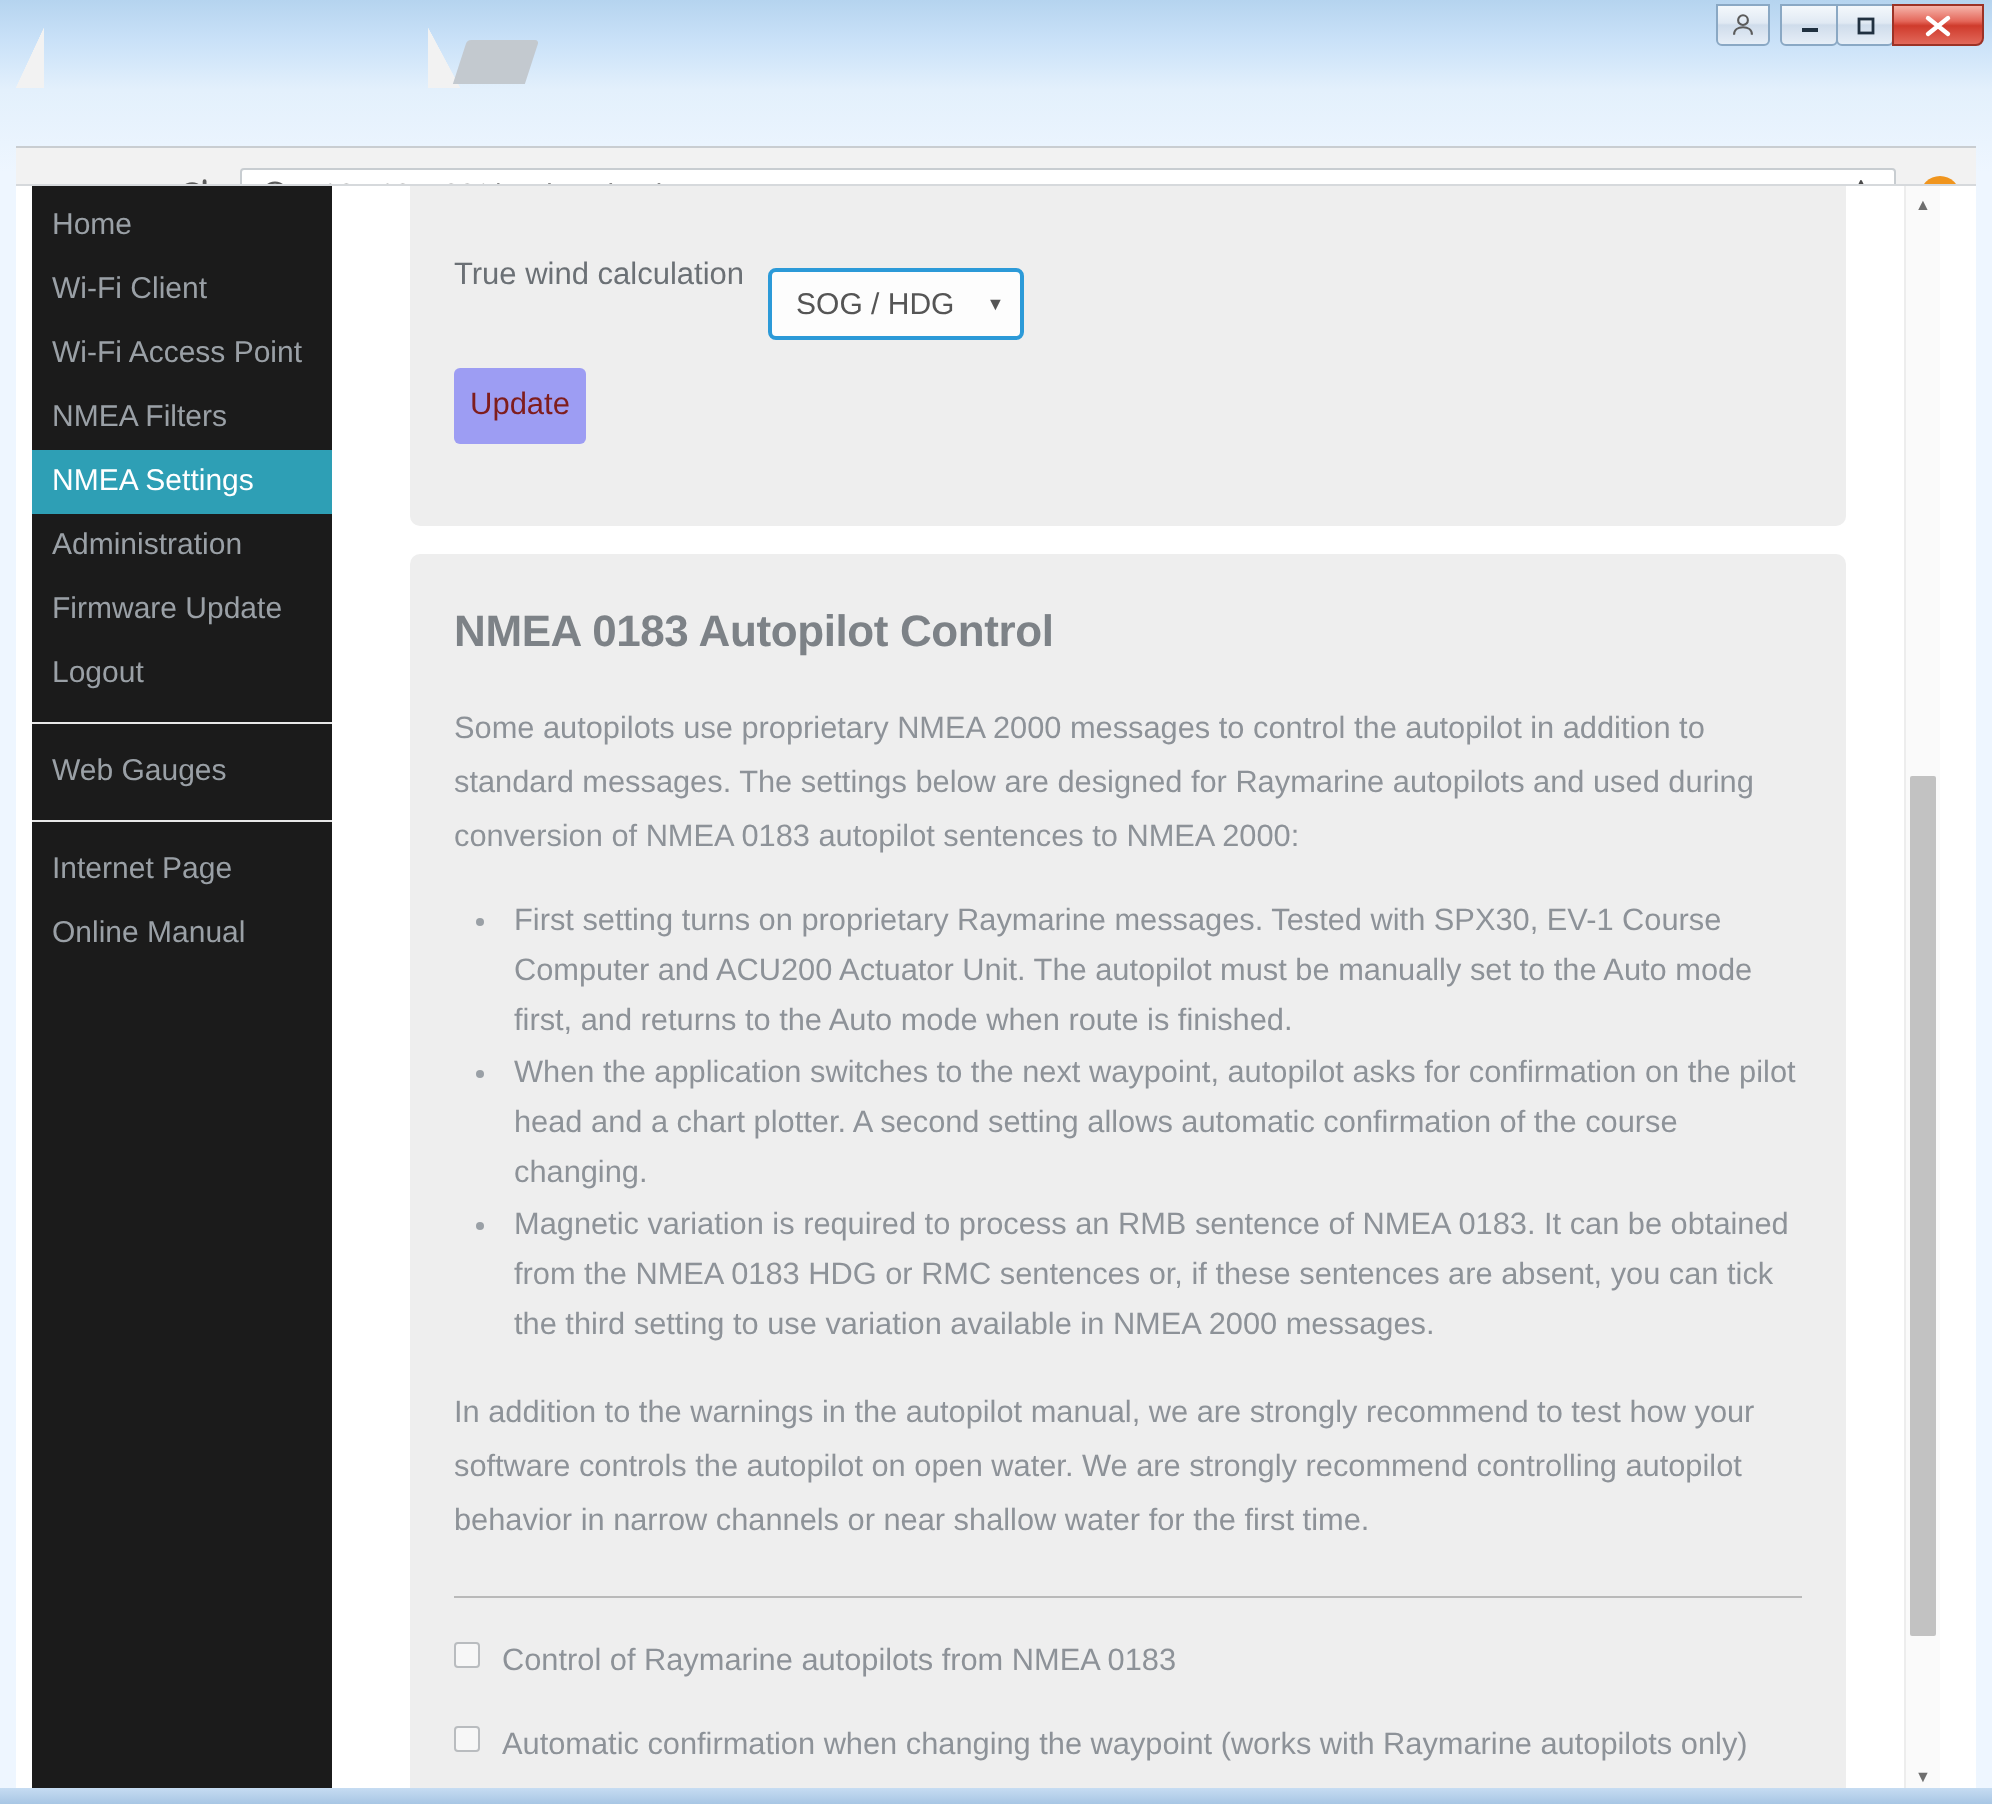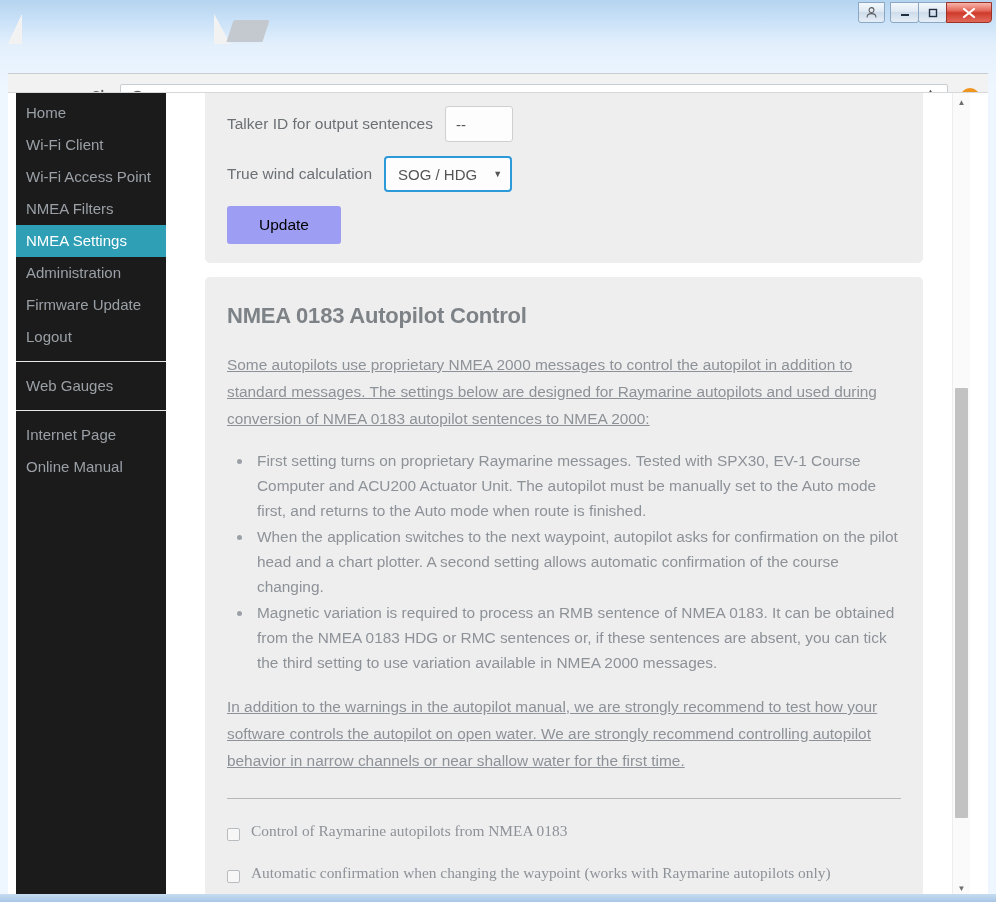--- a/index.html
+++ b/index.html
@@ -186,63 +186,63 @@
     font-size: 15px; color: #555;
     padding: 0 10px;
     font-family: "Liberation Sans", sans-serif;
   }
   #wind-select {
     height: 36px; min-width: 128px;
     border: 2px solid #2c9ad8; border-radius: 4px;
     background: #fdfdfd;
     font-size: 15px; color: #555;
     padding: 0 8px 0 12px;
-    display: flex; align-items: center; justify-content: space-between;
+    display: flex; align-items: center; justify-content: space-between; margin-top: 28px;
   }
   #wind-select .caret { font-size: 9px; color: #555; margin-left: 16px; }
   #update-btn {
     display: inline-block;
-    background: #9d9df3; color: #000000;
+    background: #9d9df3; color: #7f1d1d;
     border: none; border-radius: 3px;
     font-size: 15.5px;
-    padding: 10px 32px;
+    padding: 10px 8px;
     font-family: "Liberation Sans", sans-serif;
     cursor: pointer;
   }
 
   #panel-main {
     margin-top: 11px;
     padding: 26px 22px 28px 22px;
     min-height: 640px;
     border-radius: 5px;
   }
   #panel-main h1 {
     margin: 0 0 22px 0;
     font-size: 22px; font-weight: bold;
     color: #7d8287;
     letter-spacing: -0.2px;
   }
   #panel-main p {
     margin: 0 0 16px 0;
-    font-size: 15.4px; line-height: 27px; color: #8d9298; text-decoration: underline;
+    font-size: 15.4px; line-height: 27px; color: #8d9298;
   }
   #panel-main ul {
     margin: 4px 0 18px 0; padding-left: 26px;
   }
   #panel-main li {
     font-size: 15.4px; line-height: 25px; color: #8d9298;
     margin-bottom: 1px;
     padding-left: 4px;
   }
   #panel-main li::marker { color: #9aa0a6; }
   hr.rule {
     border: none; border-top: 1px solid #b9b9b9;
     margin: 24px 0 22px 0;
   }
-  .check-row { display: flex; align-items: flex-end; margin-bottom: 22px; font-family: Liberation Serif, serif; }
+  .check-row { display: flex; align-items: flex-start; margin-bottom: 22px; }
   .cbox {
     width: 13px; height: 13px; flex: none;
     border: 1px solid #b9bcbf; background: #f7f7f7;
     border-radius: 2px; margin-right: 11px;
   }
   .check-label { font-size: 15.4px; color: #8d9298; line-height: 20px; }
 
   
   #scrollbar {
     position: absolute; right: 0; top: 0;
@@ -375,24 +375,20 @@
                 <div class="nav-item">Internet Page</div>
                 <div class="nav-item">Online Manual</div>
               </div>
             </div>
         </nav>
 
         <div id="content">
 
           <section class="panel" id="panel-top">
             <div class="form-row">
-              <span class="form-label">Talker ID for output sentences</span>
-              <input id="talker-input" type="text" value="--" style="">
-            </div>
-            <div class="form-row">
               <span class="form-label">True wind calculation</span>
               <div id="wind-select">
                 <span>SOG / HDG</span>
                 <span class="caret">▼</span>
               </div>
             </div>
             <button id="update-btn">Update</button>
           </section>
 
           <section class="panel" id="panel-main">

